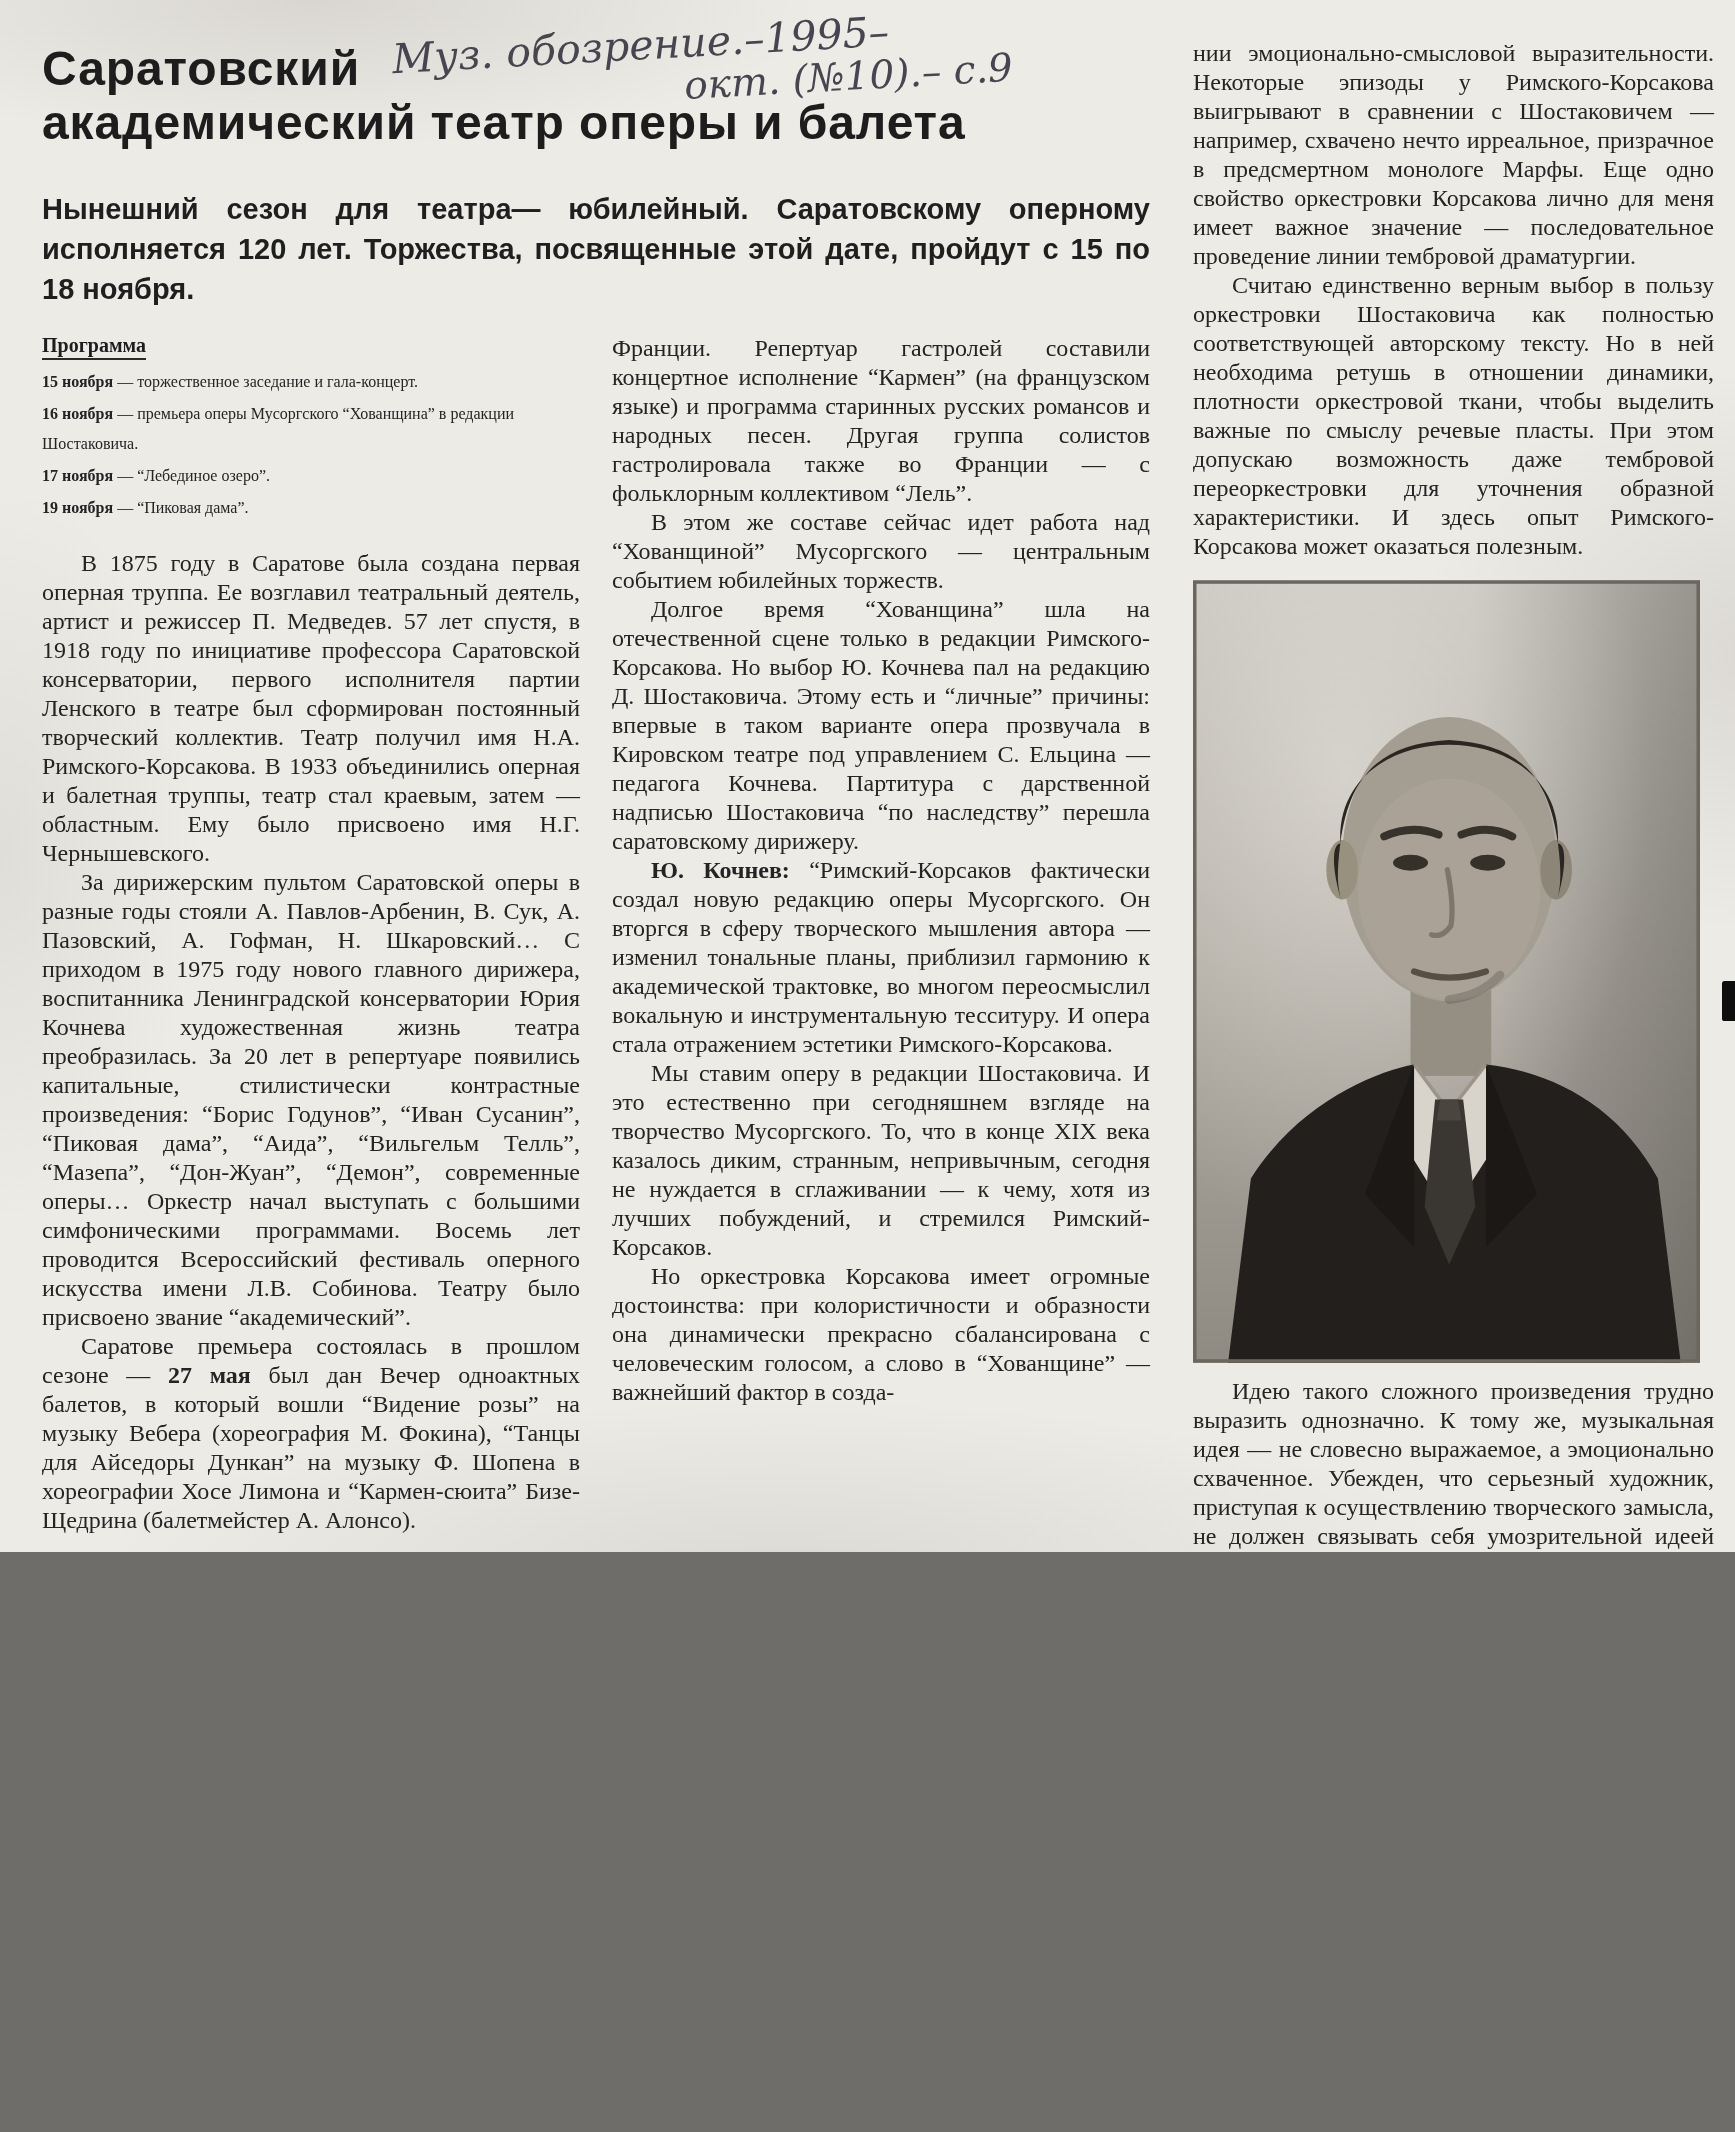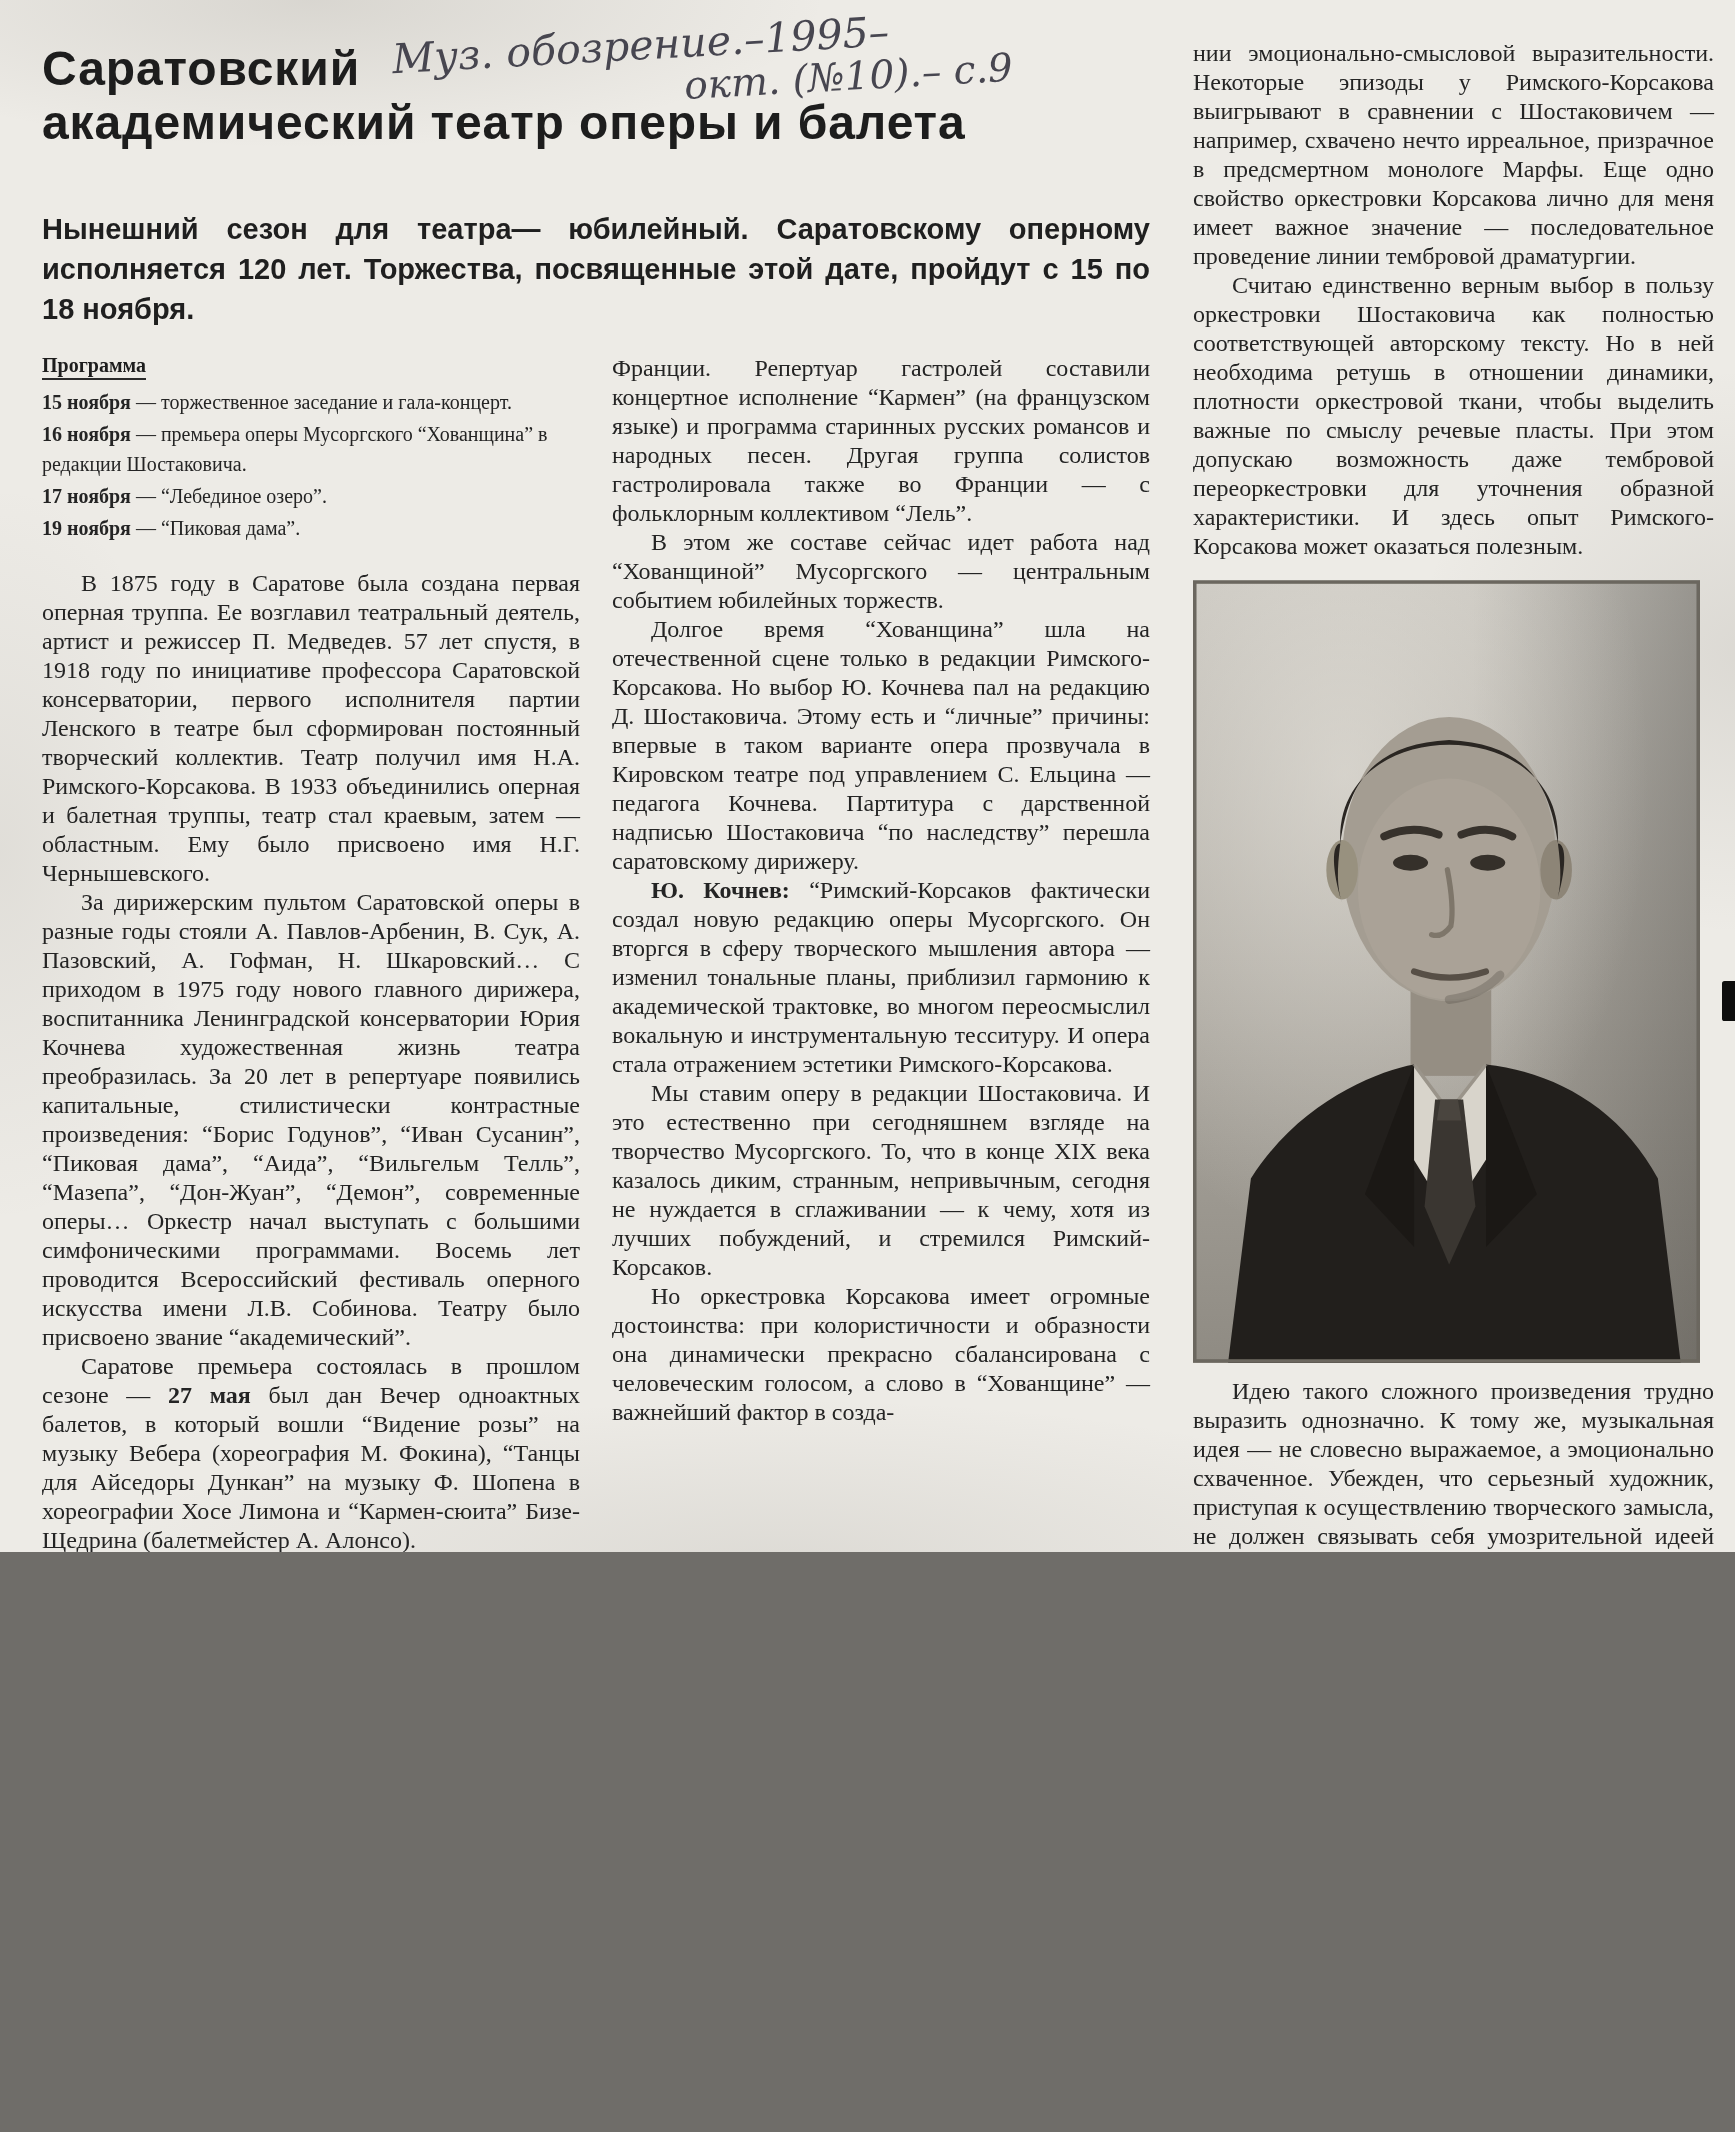--- a/index.html
+++ b/index.html
@@ -33,42 +33,42 @@
     transform:rotate(-3.2deg);
     font-family:"DejaVu Serif", serif; font-style:italic;
     font-size:41px; line-height:49px; color:#3a3944;
     white-space:nowrap; opacity:.92;
   }
   .annotation .line2 { margin-left:290px; margin-top:-7px; font-size:39px; }
 
   .lede {
     font-family:"Liberation Sans", sans-serif;
     font-weight:700; font-size:29px; line-height:40px;
-    color:#1f1f1f; text-align:justify; margin-top:20px;
+    color:#1f1f1f; text-align:justify; margin-top:0;
   }
 
   .columns { display:flex; gap:32px; margin-top:24.6px; }
   .col { width:538px; flex:0 0 auto; }
 
   .body-p {
     font-family:"Liberation Serif", serif;
     font-size:24px; line-height:29px;
     color:#242424; text-align:justify;
   }
   .indent { text-indent:39px; }
   .gap-top { margin-top:26px; }
 
   .program-heading {
     font-family:"Liberation Serif", serif; font-weight:700;
     font-size:20px; color:#1d1d1d; margin-bottom:10.5px;
   }
   .program-heading span { border-bottom:2.6px solid #2a2a2a; padding-bottom:2.6px; }
   .program-item {
     font-family:"Liberation Serif", serif;
-    font-size:20px; line-height:30px; color:#242424;
+    font-size:16px; line-height:30px; color:#242424;
     text-align:left; margin-bottom:1.8px;
   }
   .program-item b { font-weight:700; }
 
   .photo { margin:19.3px 0 14px 0; }
   .photo svg { display:block; width:507px; height:783px; }
 
   .edge-mark {
     position:absolute; right:0; top:981px;
     width:13px; height:40px; background:#0e0e0e;

